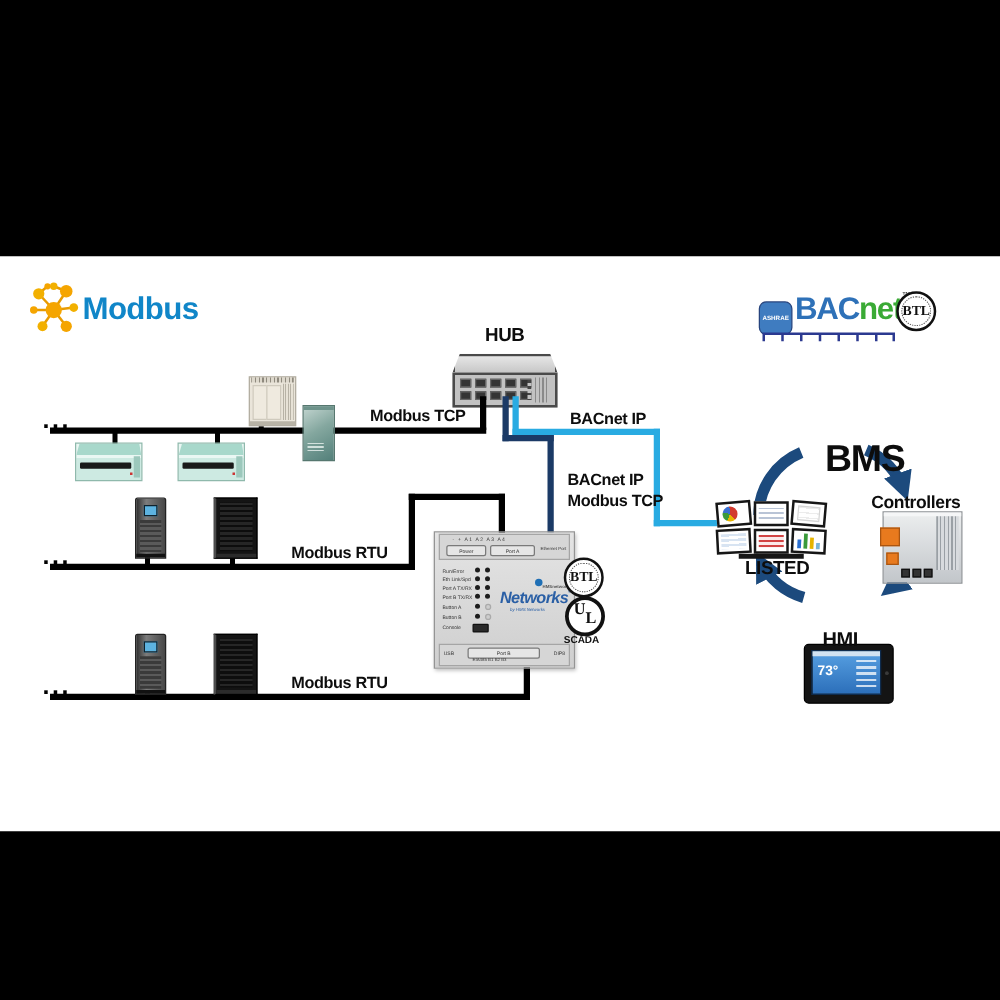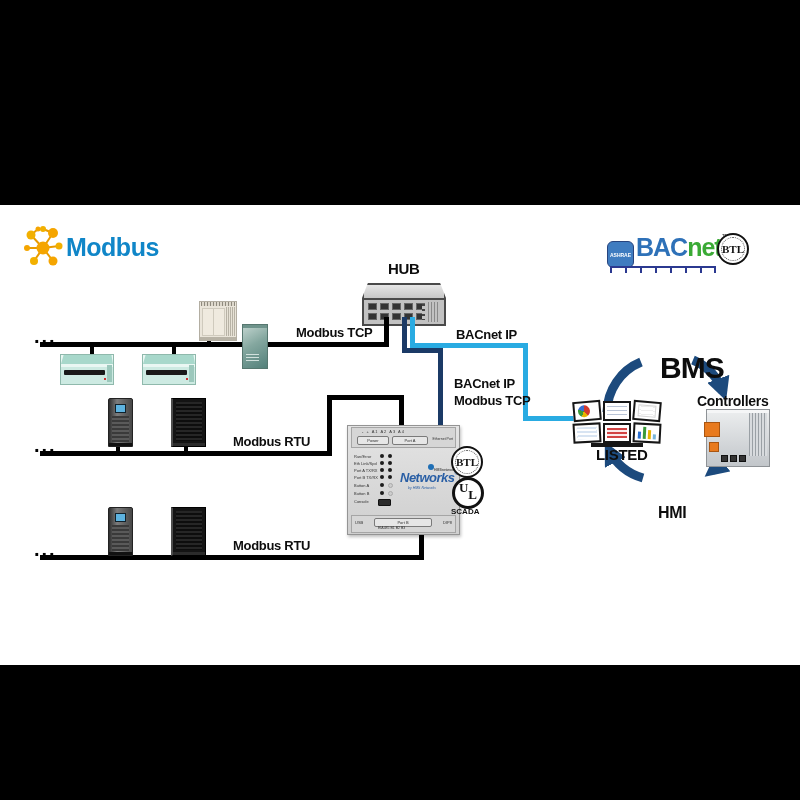--- a/index.html
+++ b/index.html
@@ -396,16 +396,24 @@
         <div class="vents"></div>
         <div class="orange"></div>
         <div class="orange2"></div>
       <div class="ports">
           <i></i>
           <i></i>
           <i></i>
         </div>
     </div>
 
+    <div class="abs hmi" style="left:643px;top:252px;width:70px;height:46px;z-index:2;">
+      <div class="screen">
+        <div class="bar"></div>
+        <div class="temp">73°</div>
+        <div class="menu"></div>
+      </div>
+      <div class="homebtn"></div>
+    </div>
     <div class="abs lbl" style="left:658px;top:299px;font-size:16px;z-index:2;">HMI</div>
 
   </div>
 </div>
 
 </body></html>

